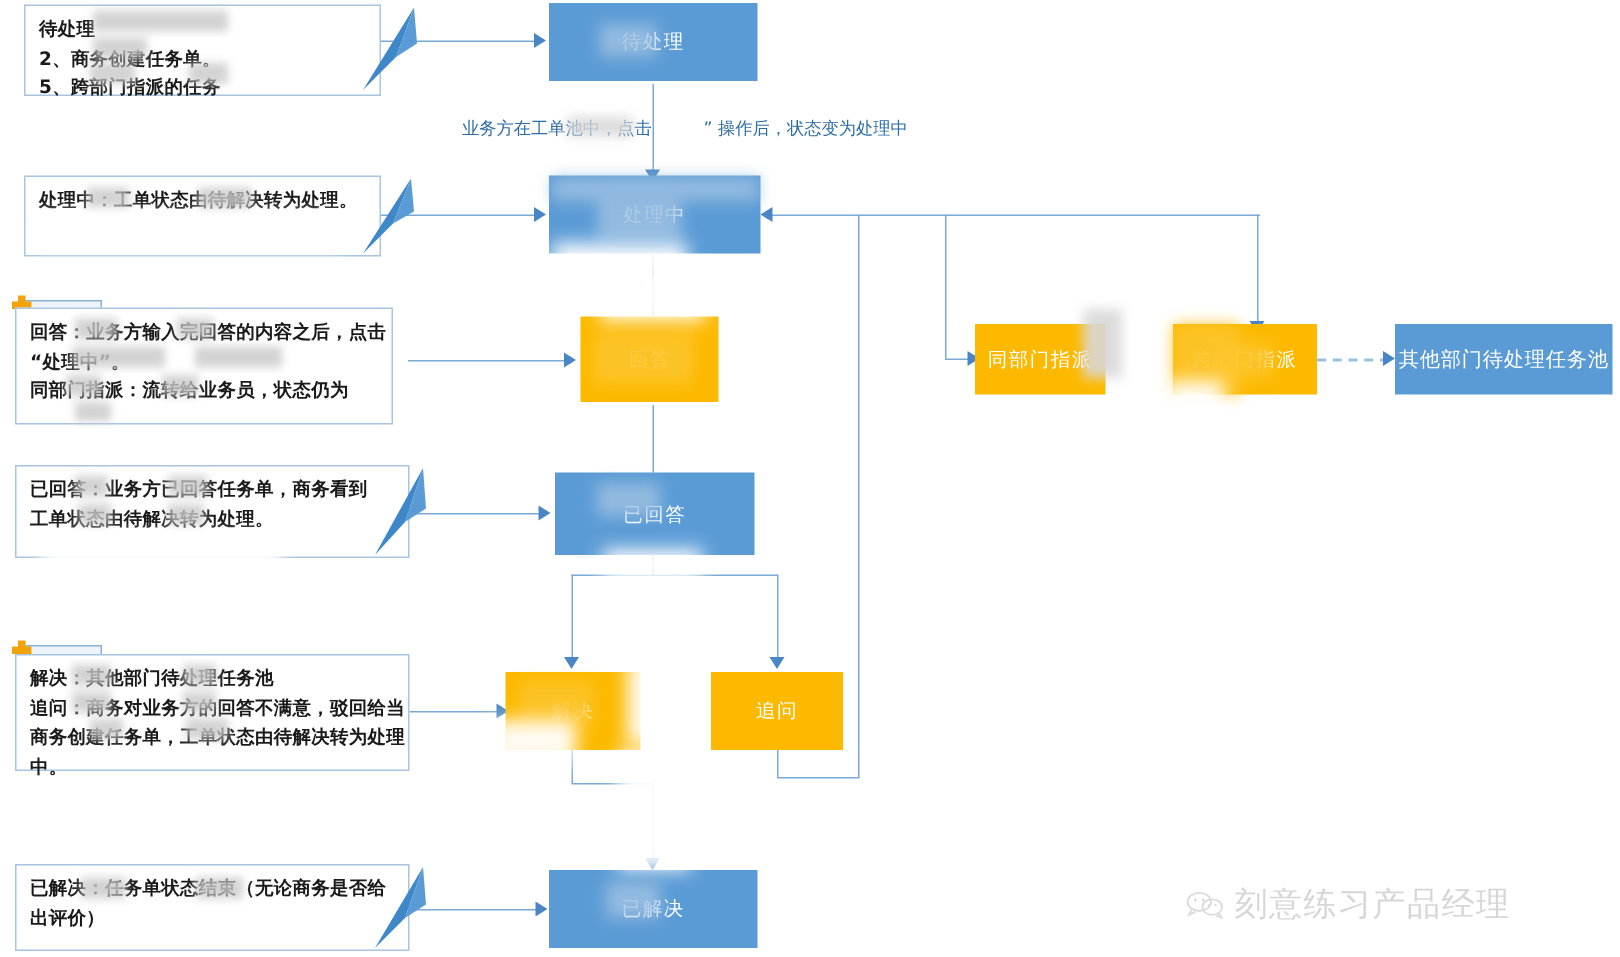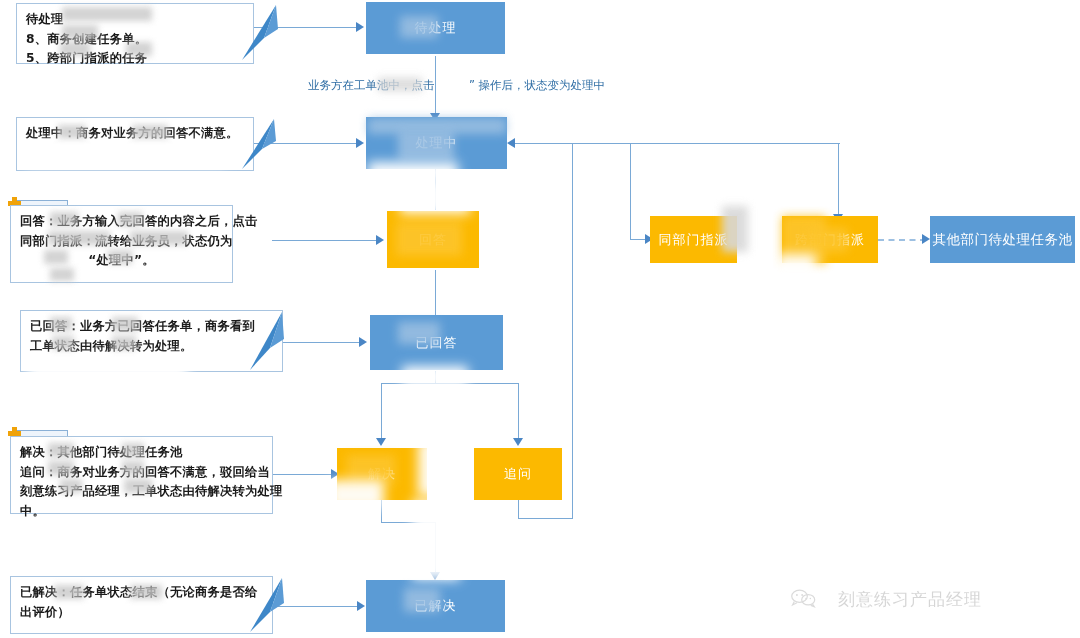--- a/index.html
+++ b/index.html
@@ -103,23 +103,24 @@
   .plus-marker::after  { left: 0;  top: 4px; width: 13px; height: 5px; }
   .plus-box {
     position: absolute; box-sizing: border-box;
     border: 1px solid #8ab0d6; background: #eef4fb;
   }
 
   
   .watermark {
     position: absolute;
     display: flex;
-    gap: 22px;
+    align-items: center;
+    gap: 7px;
     color: #c9c9c9;
-    font-size: 17px;
+    font-size: 22px;
     letter-spacing: 1px;
     opacity: 0.75;
   }
   .wm-icon { width: 26px; height: 20px; }
 </style>
 </head>
 <body>
 
 <div id="canvas">
 
@@ -215,59 +216,59 @@
   </div>
 
   <div class="node pool" style="left:930px; top:216px; width:145px; height:47px;">
     <span>其他部门待处理任务池</span>
   </div>
 
   <div class="caption" style="left:308px; top:78px;">业务方在工单池中，点击　　　” 操作后，状态变为处理中</div>
 
   <div class="callout" style="left:16px; top:3px; width:238px; height:61px;">
     <div class="line">待处理</div>
-    <div class="line">8、商务创建任务单。</div>
+    <div class="line">2、商务创建任务单。</div>
     <div class="line">5、跨部门指派的任务</div>
   </div>
   <svg style="position:absolute;left:222px;top:5px;" width="56" height="58" viewBox="0 0 56 58">
     <polygon points="54,0 20,55 42,33" fill="#3e87c8"></polygon>
     <polygon points="54,0 42,33 56,24" fill="#5b9bd5"></polygon>
   </svg>
 
   <div class="callout" style="left:16px; top:117px; width:238px; height:54px;">
-    <div class="line">处理中：商务对业务方的回答不满意。</div>
+    <div class="line">处理中：工单状态由待解决转为处理。</div>
   </div>
   <svg style="position:absolute;left:222px;top:119px;" width="56" height="52" viewBox="0 0 56 52">
     <polygon points="52,0 20,50 40,30" fill="#3e87c8"></polygon>
     <polygon points="52,0 40,30 54,22" fill="#5b9bd5"></polygon>
   </svg>
 
   <div class="plus-box" style="left:12px; top:200px; width:56px; height:24px;"></div>
   <div class="plus-marker" style="left:8px; top:197px;"></div>
-  <div class="callout" style="left:10px; top:205px; width:223px; height:78px;text-align:center;">
+  <div class="callout" style="left:10px; top:205px; width:252px; height:78px;">
     <div class="line">回答：业务方输入完回答的内容之后，点击</div>
+    <div class="line">“处理中”。</div>
     <div class="line">同部门指派：流转给业务员，状态仍为</div>
-    <div class="line">“处理中”。</div>
-  </div>
-
-  <div class="callout" style="left:20px; top:310px; width:263px; height:62px;font-family:Liberation Serif, serif;">
+  </div>
+
+  <div class="callout" style="left:10px; top:310px; width:263px; height:62px;font-family:Liberation Serif, serif;">
     <div class="line">已回答：业务方已回答任务单，商务看到</div>
     <div class="line">工单状态由待解决转为处理。</div>
   </div>
   <svg style="position:absolute;left:236px;top:312px;" width="48" height="60" viewBox="0 0 48 60">
     <polygon points="46,0 14,58 34,36" fill="#3e87c8"></polygon>
     <polygon points="46,0 34,36 48,27" fill="#5b9bd5"></polygon>
   </svg>
 
   <div class="plus-box" style="left:12px; top:430px; width:56px; height:24px;"></div>
   <div class="plus-marker" style="left:8px; top:427px;"></div>
   <div class="callout" style="left:10px; top:436px; width:263px; height:78px;">
     <div class="line">解决：其他部门待处理任务池</div>
     <div class="line">追问：商务对业务方的回答不满意，驳回给当</div>
-    <div class="line">刻意练习产品经理，工单状态由待解决转为处理</div>
+    <div class="line">商务创建任务单，工单状态由待解决转为处理</div>
     <div class="line">中。</div>
   </div>
 
   <div class="callout" style="left:10px; top:576px; width:263px; height:58px;">
     <div class="line">已解决：任务单状态结束（无论商务是否给</div>
     <div class="line">出评价）</div>
   </div>
   <svg style="position:absolute;left:238px;top:578px;" width="46" height="56" viewBox="0 0 46 56">
     <polygon points="44,0 12,54 32,34" fill="#3e87c8"></polygon>
     <polygon points="44,0 32,34 46,25" fill="#5b9bd5"></polygon>

